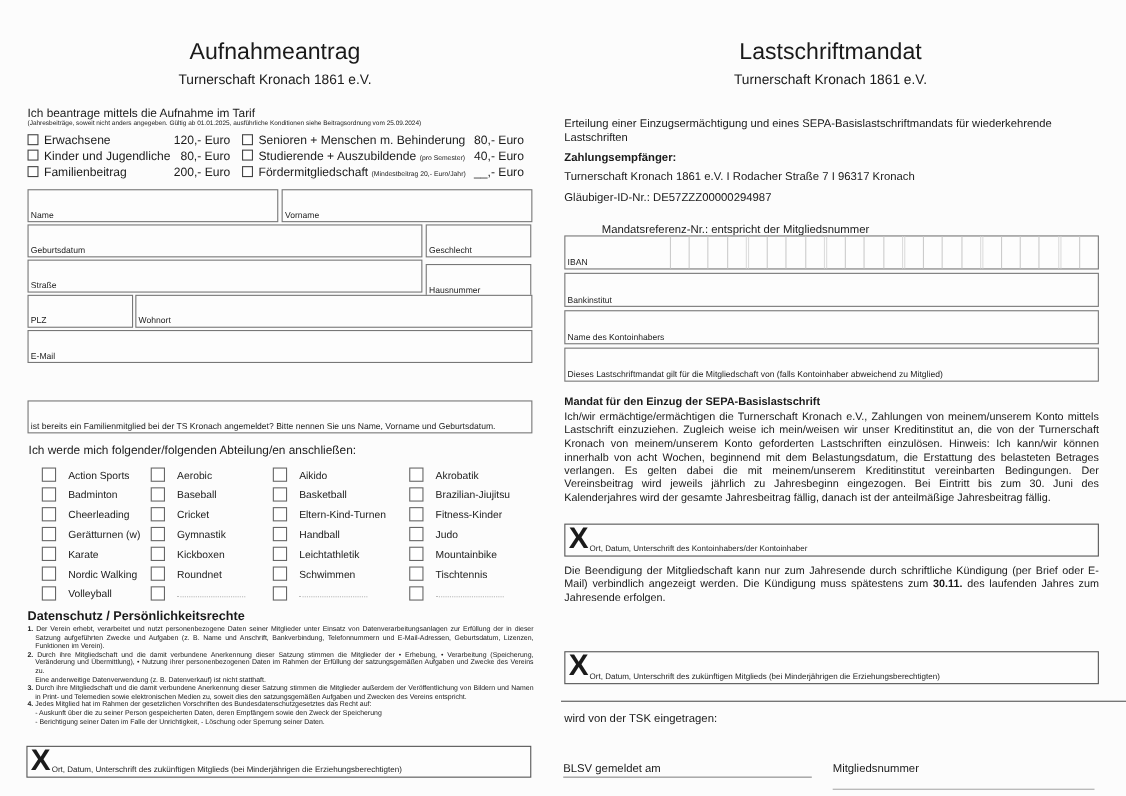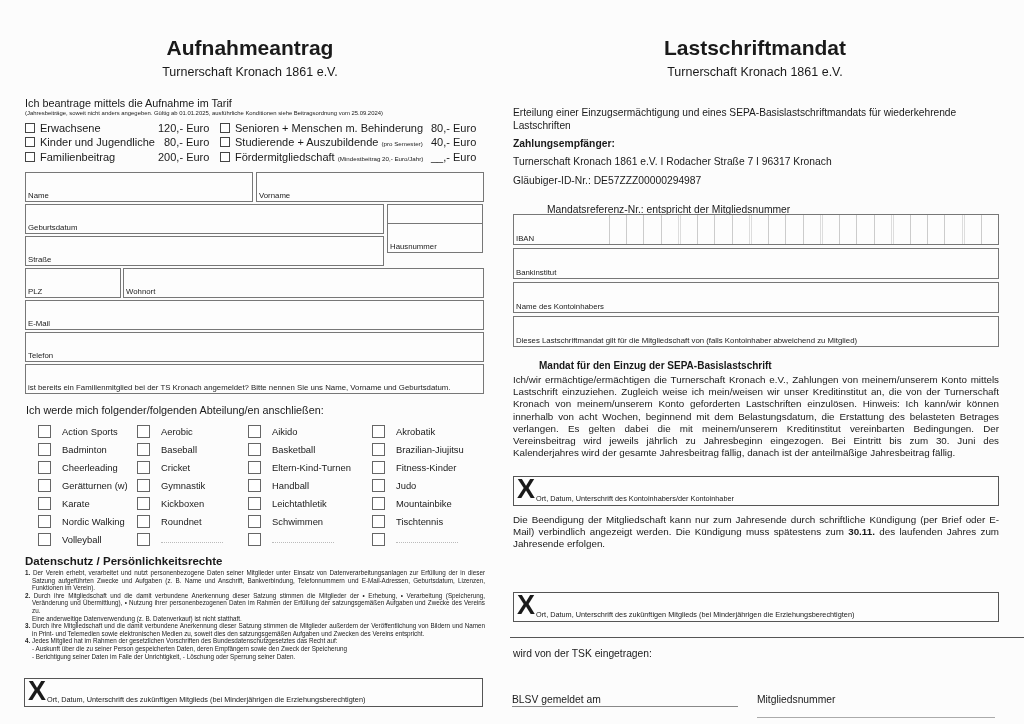--- a/index.html
+++ b/index.html
@@ -2,21 +2,21 @@
 <html><head>
 <meta charset="utf-8">
 <style>
   * { box-sizing: border-box; margin: 0; padding: 0; }
   html, body { width: 1024px; height: 724px; overflow: hidden; background: #fcfcfc; }
   body { font-family: "Liberation Sans", sans-serif; color: #1a1a1a; position: relative; }
   .page { position: absolute; top: 0; height: 724px; }
   .left { left: 0; width: 500px; }
   .right { left: 500px; width: 524px; }
   .abs { position: absolute; }
-  .title { font-weight: bold; font-size: 21px; text-align: center; }
+  .title { font-weight: normal; font-size: 21px; text-align: center; }
   .subtitle { font-size: 12.5px; text-align: center; }
   .box { position: absolute; border: 1.5px solid #777; background: #fdfdfd; }
   .box .lbl { position: absolute; left: 2px; bottom: 1px; font-size: 7.8px; color: #222; white-space: nowrap; }
   .cb { display: inline-block; width: 10px; height: 10px; border: 1px solid #444; background: #fff; vertical-align: middle; }
   .tarif-row { position: absolute; font-size: 11px; white-space: nowrap; }
   .tarif-row .cb { margin-right: 5px; position: relative; top: -1px; }
   .small { font-size: 6.2px; }
   .dept { position: absolute; font-size: 9.4px; white-space: nowrap; }
   .dept .dcb { position: absolute; width: 13px; height: 13px; border: 1px solid #666; background: #fff; top: -1px; }
   .dept .dlbl { position: absolute; left: 24px; top: 0; }
@@ -80,36 +80,33 @@
   <div class="box" style="left:25px;top:204px;width:359px;height:30px;">
       <span class="lbl">Geburtsdatum</span>
     </div>
   <div class="box" style="left:387px;top:204px;width:96px;height:30px;">
       <span class="lbl">Geschlecht</span>
     </div>
 
   <div class="box" style="left:25px;top:236px;width:359px;height:30px;">
       <span class="lbl">Straße</span>
     </div>
-  <div class="box" style="left:387px;top:223px;width:96px;height:30px;">
+  <div class="box" style="left:387px;top:240px;width:96px;height:30px;">
       <span class="lbl">Hausnummer</span>
     </div>
 
   <div class="box" style="left:25px;top:268px;width:96px;height:30px;">
       <span class="lbl">PLZ</span>
     </div>
   <div class="box" style="left:123px;top:268px;width:361px;height:30px;">
       <span class="lbl">Wohnort</span>
     </div>
 
   <div class="box" style="left:25px;top:300px;width:459px;height:30px;">
       <span class="lbl">E-Mail</span>
-    </div>
-  <div class="box" style="left:25px;top:332px;width:459px;height:30px;">
-      <span class="lbl">Telefon</span>
     </div>
   <div class="box" style="left:25px;top:364px;width:459px;height:30px;">
       <span class="lbl">ist bereits ein Familienmitglied bei der TS Kronach angemeldet? Bitte nennen Sie uns Name, Vorname und Geburtsdatum.</span>
     </div>
 
   <div class="abs" style="left:26px;top:404px;font-size:10.8px;">Ich werde mich folgender/folgenden Abteilung/en anschließen:</div>
   <div id="dept-grid">
       <div class="dept" style="left: 38px; top: 426px;">
         <span class="dcb"></span>
         <span class="dlbl">Action Sports</span>
@@ -281,21 +278,21 @@
   <div class="box" style="left:13px;top:248px;width:486px;height:31px;">
       <span class="lbl">Bankinstitut</span>
     </div>
   <div class="box" style="left:13px;top:316px;width:486px;height:31px;">
       <span class="lbl">Dieses Lastschriftmandat gilt für die Mitgliedschaft von (falls Kontoinhaber abweichend zu Mitglied)</span>
     </div>
   <div class="box" style="left:13px;top:282px;width:486px;height:31px;">
       <span class="lbl">Name des Kontoinhabers</span>
     </div>
 
-  <div class="rtext" style="top:360px;font-weight:bold;font-size:10px;margin-left:26px;">Mandat für den Einzug der SEPA-Basislastschrift</div>
+  <div class="rtext" style="top:360px;font-weight:bold;font-size:10px;">Mandat für den Einzug der SEPA-Basislastschrift</div>
   <div class="para" style="top:374px;">Ich/wir ermächtige/ermächtigen die Turnerschaft Kronach e.V., Zahlungen von meinem/unserem Konto mittels Lastschrift einzuziehen. Zugleich weise ich mein/weisen wir unser Kreditinstitut an, die von der Turnerschaft Kronach von meinem/unserem Konto geforderten Lastschriften einzulösen. Hinweis: Ich kann/wir können innerhalb von acht Wochen, beginnend mit dem Belastungsdatum, die Erstattung des belasteten Betrages verlangen. Es gelten dabei die mit meinem/unserem Kreditinstitut vereinbarten Bedingungen. Der Vereinsbeitrag wird jeweils jährlich zu Jahresbeginn eingezogen. Bei Eintritt bis zum 30. Juni des Kalenderjahres wird der gesamte Jahresbeitrag fällig, danach ist der anteilmäßige Jahresbeitrag fällig.</div>
 
   <div class="sig" style="left:13px;top:476px;width:486px;height:30px;">
     <span class="x">X</span>
     <span class="slbl">Ort, Datum, Unterschrift des Kontoinhabers/der Kontoinhaber</span>
   </div>
 
   <div class="para" style="top:514px;"><span>Die Beendigung der Mitgliedschaft kann nur zum Jahresende durch schriftliche Kündigung (per Brief oder E-Mail) verbindlich angezeigt werden. Die Kündigung muss spätestens zum </span><b>30.11.</b><span> des laufenden Jahres zum Jahresende erfolgen.</span></div>
 
   <div class="sig" style="left:13px;top:592px;width:486px;height:30px;">

